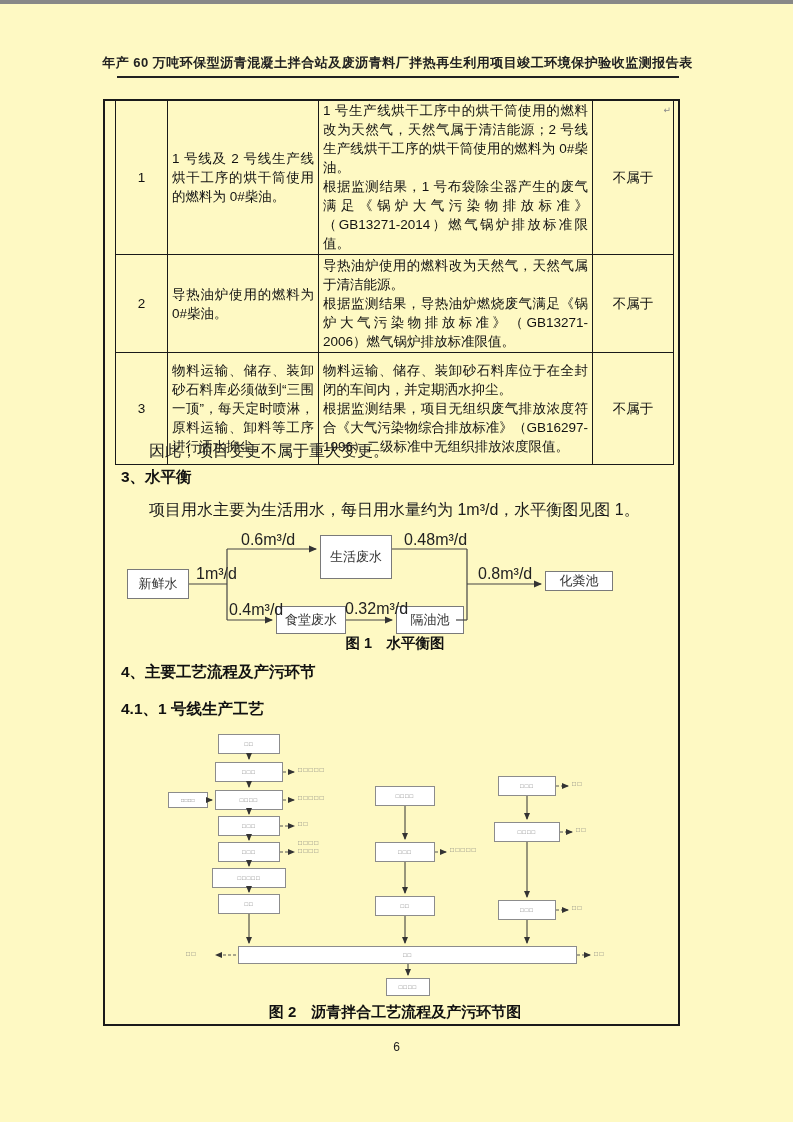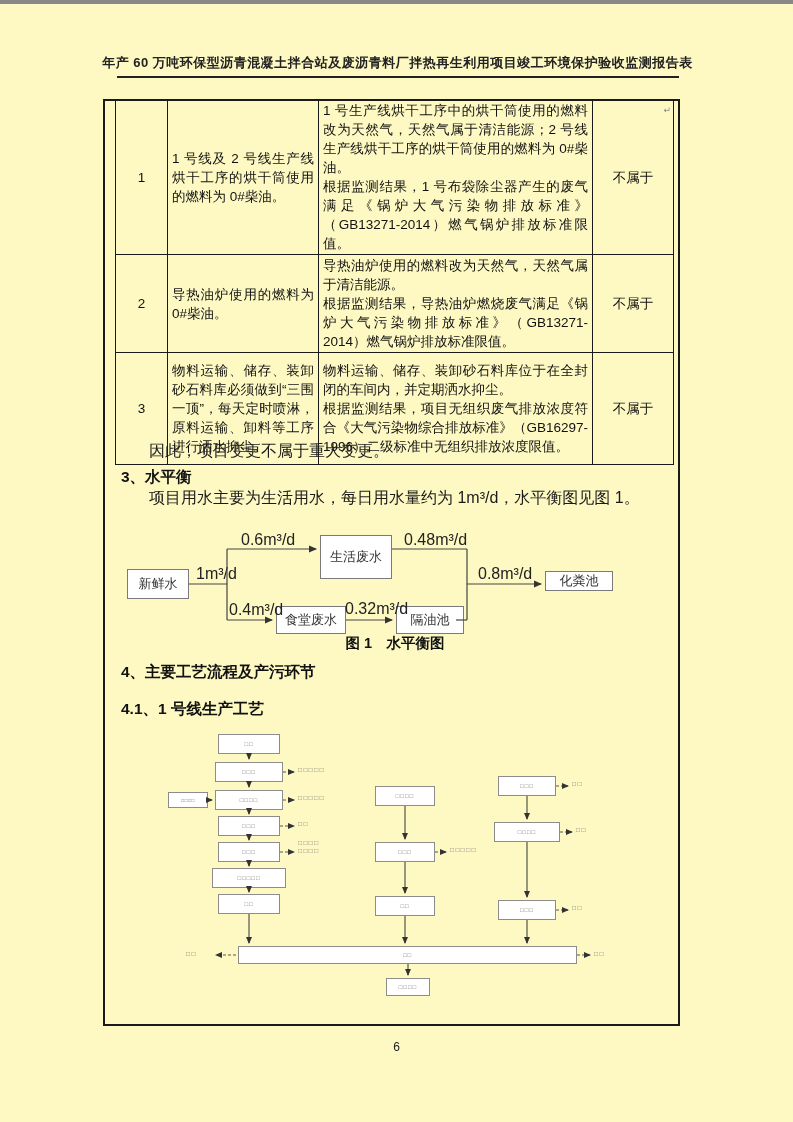--- a/index.html
+++ b/index.html
@@ -57,21 +57,21 @@
       <td class="c-verd">
         <span class="ret-mark">↵</span>
         <span>不属于</span>
       </td>
     </tr>
     <tr>
       <td class="c-idx" style="height:90px">2</td>
       <td class="c-orig">导热油炉使用的燃料为 0#柴油。</td>
       <td class="c-act">
         <p class="para">导热油炉使用的燃料改为天然气，天然气属于清洁能源。</p>
-        <p class="para">根据监测结果，导热油炉燃烧废气满足《锅炉大气污染物排放标准》（GB13271-2014）燃气锅炉排放标准限值。</p>
+        <p class="para">根据监测结果，导热油炉燃烧废气满足《锅炉大气污染物排放标准》（GB13271-2006）燃气锅炉排放标准限值。</p>
       </td>
       <td class="c-verd">
         <span>不属于</span>
       </td>
     </tr>
     <tr>
       <td class="c-idx" style="height:112px">3</td>
       <td class="c-orig">物料运输、储存、装卸砂石料库必须做到“三围一顶”，每天定时喷淋，原料运输、卸料等工序进行洒水抑尘。</td>
       <td class="c-act">
         <p class="para">物料运输、储存、装卸砂石料库位于在全封闭的车间内，并定期洒水抑尘。</p>
@@ -79,21 +79,21 @@
       </td>
       <td class="c-verd">
         <span>不属于</span>
       </td>
     </tr>
   </tbody>
     </table>
 
   <div class="abs body-text" style="left:149px;top:437px">因此，项目变更不属于重大变更。</div>
   <div class="abs h-bold" style="left:121px;top:463px">3、水平衡</div>
-  <div class="abs body-text" style="left:149px;top:484px">项目用水主要为生活用水，每日用水量约为 1m³/d，水平衡图见图 1。</div>
+  <div class="abs body-text" style="left:149px;top:496px">项目用水主要为生活用水，每日用水量约为 1m³/d，水平衡图见图 1。</div>
 
   <div class="abs fbox" style="left:127px;top:565px;width:62px;height:30px">新鲜水</div>
   <div class="abs fbox" style="left:320px;top:531px;width:72px;height:44px">生活废水</div>
   <div class="abs fbox" style="left:276px;top:602px;width:70px;height:28px">食堂废水</div>
   <div class="abs fbox" style="left:396px;top:602px;width:68px;height:28px">隔油池</div>
   <div class="abs fbox" style="left:545px;top:567px;width:68px;height:20px">化粪池</div>
 
   <div class="abs flbl" style="left:196px;top:561px">1m³/d</div>
   <div class="abs flbl" style="left:241px;top:527px">0.6m³/d</div>
   <div class="abs flbl" style="left:404px;top:527px">0.48m³/d</div>
@@ -131,20 +131,21 @@
   <div class="abs ann" style="left:298px;top:816px">□□</div>
   <div class="abs ann" style="left:298px;top:835px">□□□□
 □□□□</div>
   <div class="abs ann" style="left:450px;top:842px">□□□□□</div>
   <div class="abs ann" style="left:572px;top:776px">□□</div>
   <div class="abs ann" style="left:576px;top:822px">□□</div>
   <div class="abs ann" style="left:572px;top:900px">□□</div>
   <div class="abs ann" style="left:186px;top:946px">□□</div>
   <div class="abs ann" style="left:594px;top:946px">□□</div>
 
+  <div class="abs h-bold center-line" style="top:999px;font-size:15px">图 2　沥青拌合工艺流程及产污环节图</div>
 
   <div class="abs pg-num">6</div>
 
   <svg class="overlay" width="793" height="1122" viewBox="0 0 793 1122">
     <defs>
       <marker id="ah" markerWidth="7" markerHeight="6" refX="6" refY="3" orient="auto">
         <path d="M0,0 L7,3 L0,6 Z" fill="#333"></path>
       </marker>
     </defs>
     <g stroke="#444" stroke-width="1.2" fill="none">

